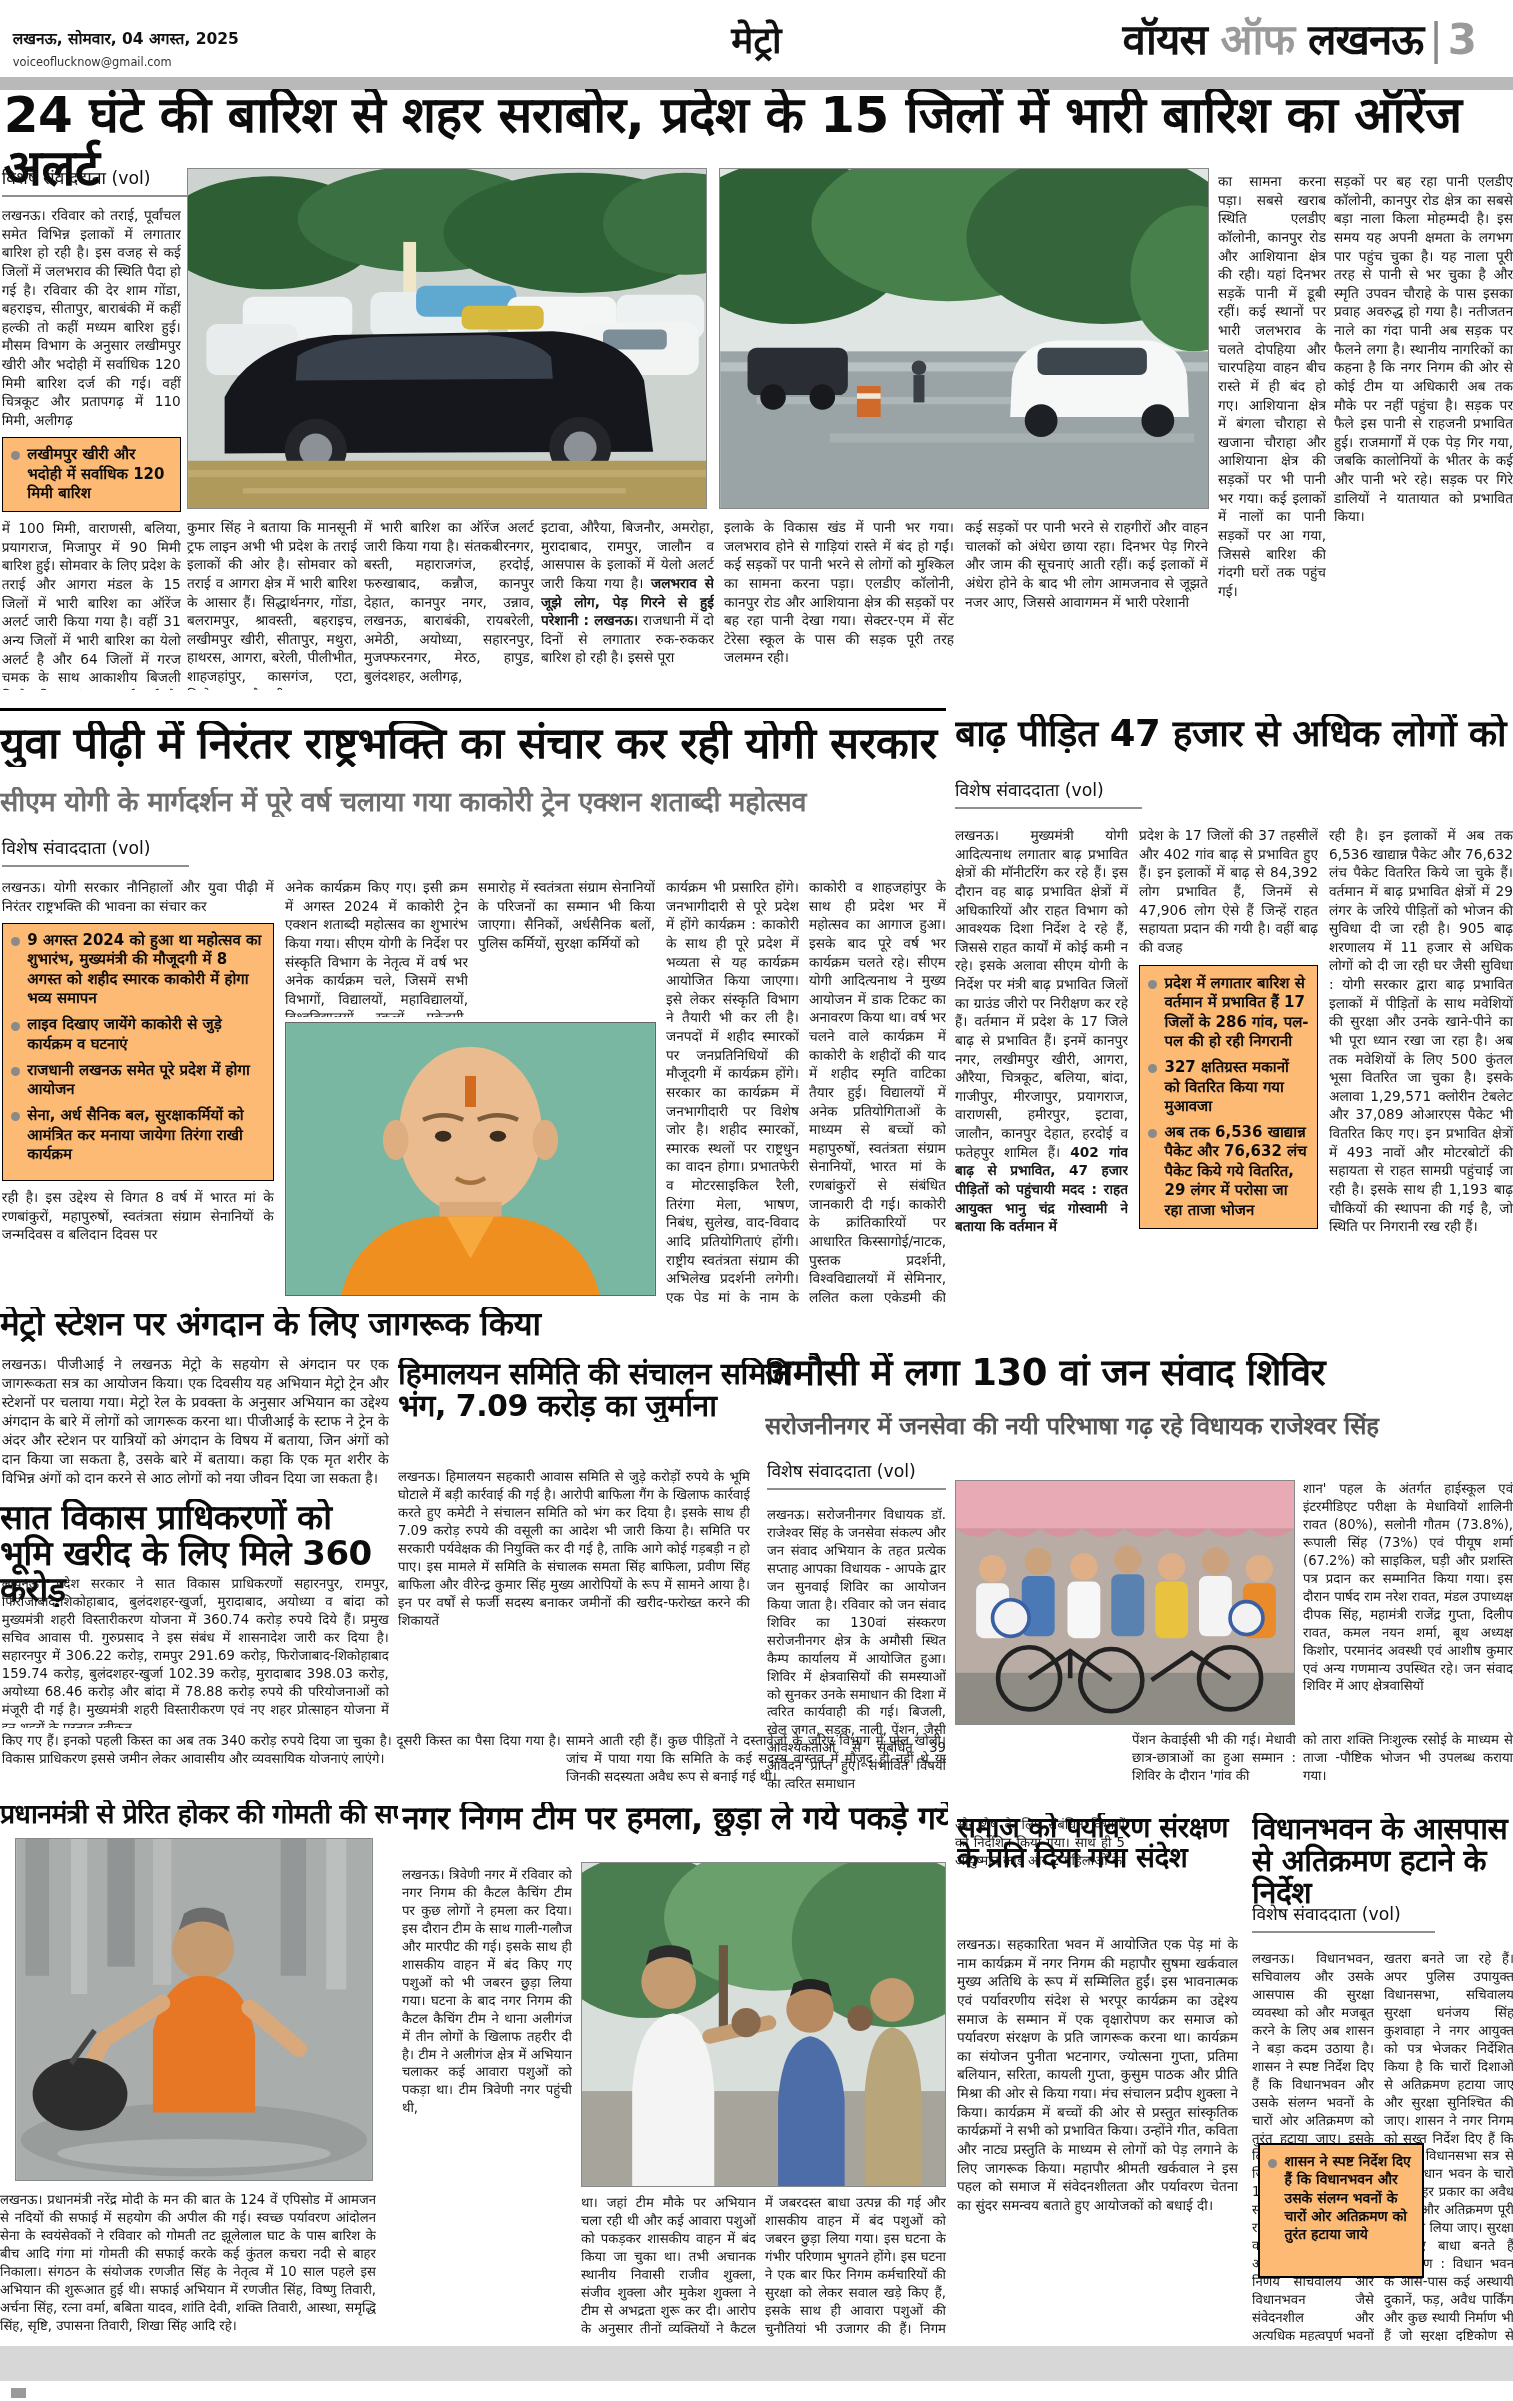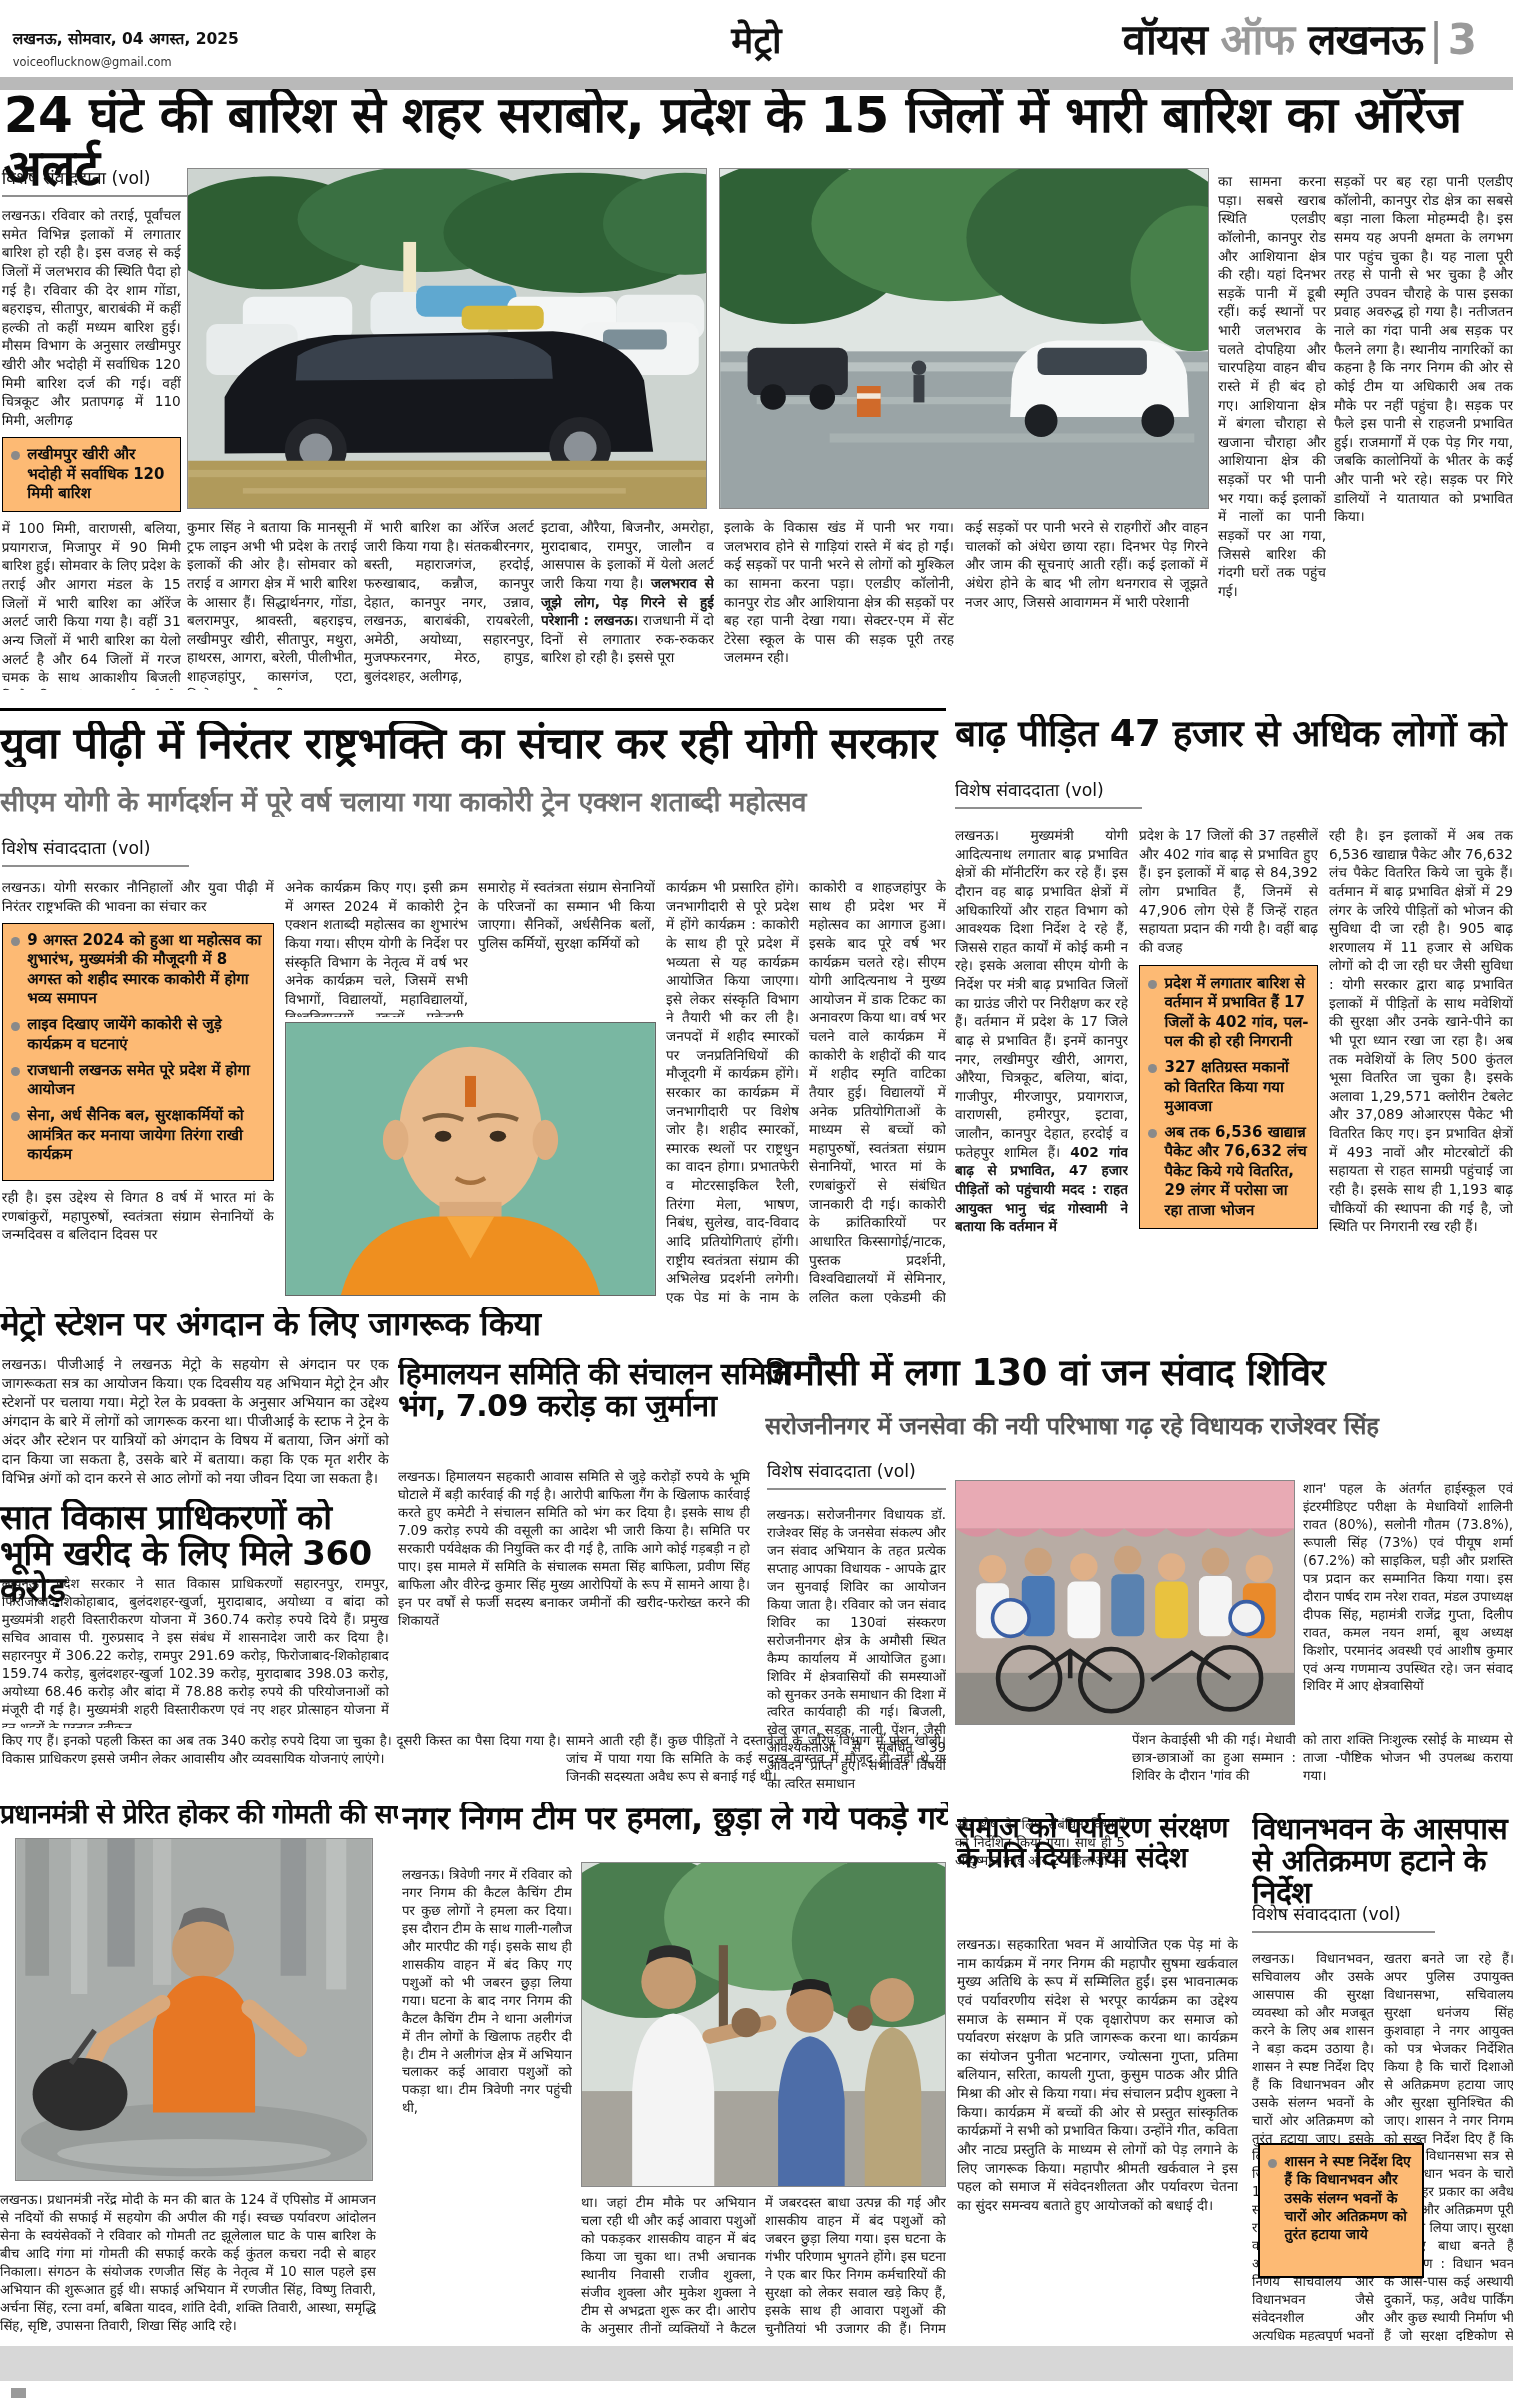--- a/index.html
+++ b/index.html
@@ -115,21 +115,21 @@
   </div>
 
   <div class="body-col" style="left:187px;top:518px;width:170px;height:172px;">कुमार सिंह ने बताया कि मानसूनी ट्रफ लाइन अभी भी प्रदेश के तराई इलाकों की ओर है। सोमवार को तराई व आगरा क्षेत्र में भारी बारिश के आसार हैं। सिद्धार्थनगर, गोंडा, बलरामपुर, श्रावस्ती, बहराइच, लखीमपुर खीरी, सीतापुर, मथुरा, हाथरस, आगरा, बरेली, पीलीभीत, शाहजहांपुर, कासगंज, एटा, फिरोजाबाद, मैनपुरी,</div>
   <div class="body-col" style="left:364px;top:518px;width:170px;height:172px;">में भारी बारिश का ऑरेंज अलर्ट जारी किया गया है। संतकबीरनगर, बस्ती, महाराजगंज, हरदोई, फरुखाबाद, कन्नौज, कानपुर देहात, कानपुर नगर, उन्नाव, लखनऊ, बाराबंकी, रायबरेली, अमेठी, अयोध्या, सहारनपुर, मुजफ्फरनगर, मेरठ, हापुड, बुलंदशहर, अलीगढ़,</div>
   <div class="body-col" style="left:541px;top:518px;width:173px;height:172px;">
     <span>इटावा, औरैया, बिजनौर, अमरोहा, मुरादाबाद, रामपुर, जालौन व आसपास के इलाकों में येलो अलर्ट जारी किया गया है।</span>
     <span class="lead-bold">जलभराव से जूझे लोग, पेड़ गिरने से हुई परेशानी : लखनऊ।</span>
     <span>राजधानी में दो दिनों से लगातार रुक-रुककर बारिश हो रही है। इससे पूरा</span>
   </div>
   <div class="body-col" style="left:724px;top:518px;width:230px;height:172px;">इलाके के विकास खंड में पानी भर गया। जलभराव होने से गाड़ियां रास्ते में बंद हो गईं। कई सड़कों पर पानी भरने से लोगों को मुश्किल का सामना करना पड़ा। एलडीए कॉलोनी, कानपुर रोड और आशियाना क्षेत्र की सड़कों पर बह रहा पानी देखा गया। सेक्टर-एम में सेंट टेरेसा स्कूल के पास की सड़क पूरी तरह जलमग्न रही।</div>
-  <div class="body-col" style="left:965px;top:518px;width:243px;height:172px;">कई सड़कों पर पानी भरने से राहगीरों और वाहन चालकों को अंधेरा छाया रहा। दिनभर पेड़ गिरने और जाम की सूचनाएं आती रहीं। कई इलाकों में अंधेरा होने के बाद भी लोग थनगराव से जूझते नजर आए, जिससे आवागमन में भारी परेशानी</div>
+  <div class="body-col" style="left:965px;top:518px;width:243px;height:172px;">कई सड़कों पर पानी भरने से राहगीरों और वाहन चालकों को अंधेरा छाया रहा। दिनभर पेड़ गिरने और जाम की सूचनाएं आती रहीं। कई इलाकों में अंधेरा होने के बाद भी लोग आमजनाव से जूझते नजर आए, जिससे आवागमन में भारी परेशानी</div>
 
   <div class="body-col" style="left:1218px;top:172px;width:108px;height:517px;">का सामना करना पड़ा। सबसे खराब स्थिति एलडीए कॉलोनी, कानपुर रोड और आशियाना क्षेत्र की रही। यहां दिनभर सड़कें पानी में डूबी रहीं। कई स्थानों पर भारी जलभराव के चलते दोपहिया और चारपहिया वाहन बीच रास्ते में ही बंद हो गए। आशियाना क्षेत्र में बंगला चौराहा से खजाना चौराहा और आशियाना क्षेत्र की सड़कों पर भी पानी भर गया। कई इलाकों में नालों का पानी सड़कों पर आ गया, जिससे बारिश की गंदगी घरों तक पहुंच गई।</div>
   <div class="body-col" style="left:1334px;top:172px;width:179px;height:517px;">सड़कों पर बह रहा पानी एलडीए कॉलोनी, कानपुर रोड क्षेत्र का सबसे बड़ा नाला किला मोहम्मदी है। इस समय यह अपनी क्षमता के लगभग पार पहुंच चुका है। यह नाला पूरी तरह से पानी से भर चुका है और स्मृति उपवन चौराहे के पास इसका प्रवाह अवरुद्ध हो गया है। नतीजतन नाले का गंदा पानी अब सड़क पर फैलने लगा है। स्थानीय नागरिकों का कहना है कि नगर निगम की ओर से कोई टीम या अधिकारी अब तक मौके पर नहीं पहुंचा है। सड़क पर फैले इस पानी से राहजनी प्रभावित हुई। राजमार्गों में एक पेड़ गिर गया, जबकि कालोनियों के भीतर के कई और पानी भरे रहे। सड़क पर गिरे डालियों ने यातायात को प्रभावित किया।</div>
 
   <div class="hrule" style="left:0;top:708px;width:946px;height:2.7px;"></div>
   <div class="hl" style="left:0;top:721px;width:946px;font-size:43px;white-space:nowrap;">युवा पीढ़ी में निरंतर राष्ट्रभक्ति का संचार कर रही योगी सरकार</div>
   <div class="subhl" style="left:0;top:787px;width:946px;font-size:27px;white-space:nowrap;">सीएम योगी के मार्गदर्शन में पूरे वर्ष चलाया गया काकोरी ट्रेन एक्शन शताब्दी महोत्सव</div>
   <div class="byline" style="left:1.8px;top:836px;width:187px;">विशेष संवाददाता (vol)</div>
 
   <div class="body-col" style="left:1.8px;top:878px;width:272px;height:425px;">
@@ -188,21 +188,21 @@
   <div class="body-col" style="left:955px;top:826px;width:173px;height:478px;">
     <span>लखनऊ। मुख्यमंत्री योगी आदित्यनाथ लगातार बाढ़ प्रभावित क्षेत्रों की मॉनीटरिंग कर रहे हैं। इस दौरान वह बाढ़ प्रभावित क्षेत्रों में अधिकारियों और राहत विभाग को आवश्यक दिशा निर्देश दे रहे हैं, जिससे राहत कार्यों में कोई कमी न रहे। इसके अलावा सीएम योगी के निर्देश पर मंत्री बाढ़ प्रभावित जिलों का ग्राउंड जीरो पर निरीक्षण कर रहे हैं। वर्तमान में प्रदेश के 17 जिले बाढ़ से प्रभावित हैं। इनमें कानपुर नगर, लखीमपुर खीरी, आगरा, औरैया, चित्रकूट, बलिया, बांदा, गाजीपुर, मीरजापुर, प्रयागराज, वाराणसी, हमीरपुर, इटावा, जालौन, कानपुर देहात, हरदोई व फतेहपुर शामिल हैं।</span>
     <span class="lead-bold">402 गांव बाढ़ से प्रभावित, 47 हजार पीड़ितों को पहुंचायी मदद : राहत आयुक्त भानु चंद्र गोस्वामी ने बताया कि वर्तमान में</span>
   </div>
 
   <div class="body-col" style="left:1139px;top:826px;width:179px;height:478px;">
     <div>प्रदेश के 17 जिलों की 37 तहसीलें और 402 गांव बाढ़ से प्रभावित हुए हैं। इन इलाकों में बाढ़ से 84,392 लोग प्रभावित हैं, जिनमें से 47,906 लोग ऐसे हैं जिन्हें राहत सहायता प्रदान की गयी है। वहीं बाढ़ की वजह</div>
     <div class="nbox" style="position:static;margin:9px 0;">
       <div class="bullet">
           <span class="dot"></span>
-          <span class="btx">प्रदेश में लगातार बारिश से वर्तमान में प्रभावित हैं 17 जिलों के 402 गांव, पल-पल की हो रही निगरानी</span>
+          <span class="btx">प्रदेश में लगातार बारिश से वर्तमान में प्रभावित हैं 17 जिलों के 286 गांव, पल-पल की हो रही निगरानी</span>
         </div>
       <div class="bullet">
           <span class="dot"></span>
           <span class="btx">327 क्षतिग्रस्त मकानों को वितरित किया गया मुआवजा</span>
         </div>
       <div class="bullet" style="margin-bottom:0;">
           <span class="dot"></span>
           <span class="btx">अब तक 6,536 खाद्यान्न पैकेट और 76,632 लंच पैकेट किये गये वितरित, 29 लंगर में परोसा जा रहा ताजा भोजन</span>
         </div>
     </div>

